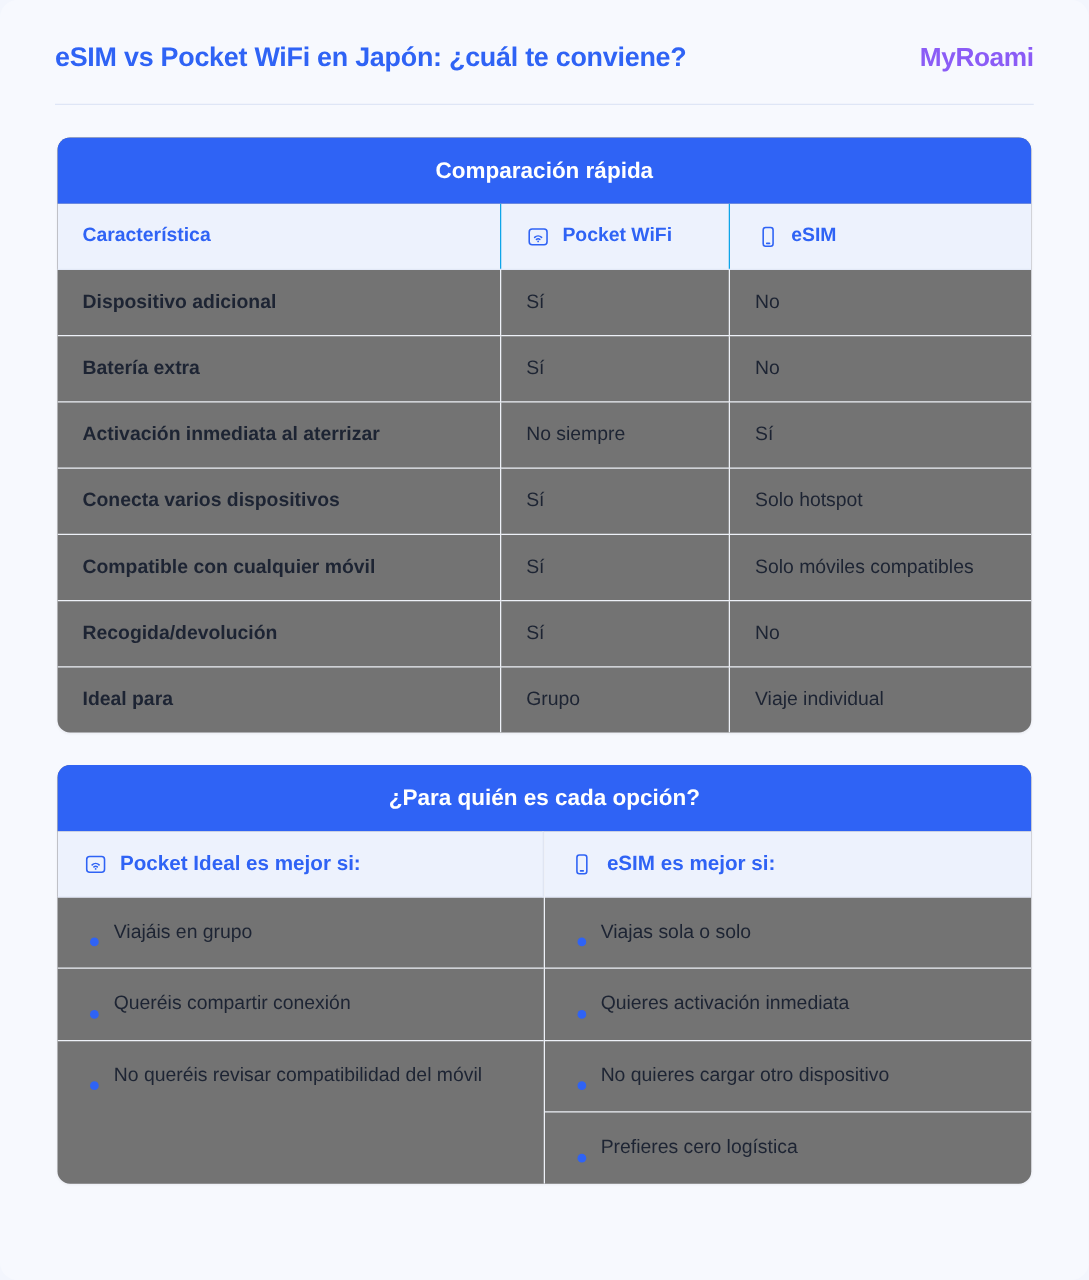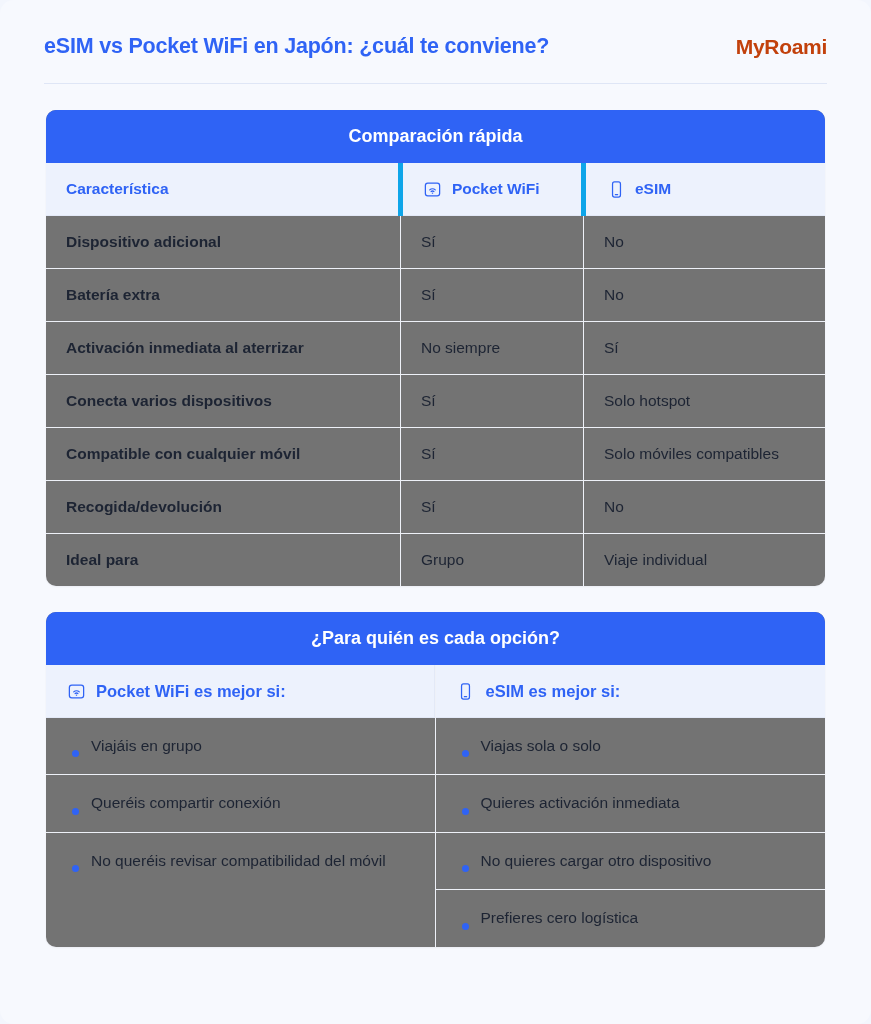--- a/index.html
+++ b/index.html
@@ -28,21 +28,21 @@
   }
   .title {
     font-size: 21.5px;
     font-weight: bold;
     color: #2f63f5;
     letter-spacing: -0.2px;
   }
   .brand {
     font-size: 21px;
     font-weight: bold;
-    color: #c2410c;
+    color: #8b5cf6;
     letter-spacing: -0.3px;
   }
   .divider {
     margin: 24px 44px 0 44px;
     height: 1px;
     background: #dfe6f6;
   }
   
   .card {
     margin: 26px 46px 0 46px;
@@ -82,21 +82,21 @@
   .th-inner { display: flex; align-items: center; gap: 9px; }
   tbody td {
     padding: 17px 20px;
     font-size: 15.5px;
     color: #1d2433;
     border-bottom: 1px solid #eef1f8;
     border-right: 1px solid #eef1f8;
     vertical-align: middle;
   }
   tbody td:last-child { border-right: none; }
-  thead th { border-right: 5px solid #0ea5e9; }
+  thead th { border-right: 1px solid #0ea5e9; }
   thead th:last-child { border-right: none; }
   tbody td.feature { font-weight: bold; }
   tbody tr:last-child td { border-bottom: none; }
   
   .two-col { display: flex; }
   .col {
     flex: 1 1 50%;
     min-width: 0;
   }
   .col.left { border-right: 1px solid #eef1f8; }
@@ -244,21 +244,21 @@
       <div class="col left">
         <div class="col-head">
           <span class="icon">
             <svg width="19" height="19" viewBox="0 0 24 24" fill="none" stroke="currentColor" stroke-width="1.6">
               <rect x="3" y="4" width="18" height="16" rx="3"></rect>
               <path d="M8.5 12.5a5 5 0 0 1 7 0" stroke-linecap="round"></path>
               <path d="M10.3 14.6a2.6 2.6 0 0 1 3.4 0" stroke-linecap="round"></path>
               <circle cx="12" cy="16.6" r="0.9" fill="currentColor" stroke="none"></circle>
             </svg>
           </span>
-          <span>Pocket WiFi es mejor si:</span>
+          <span>Pocket Ideal es mejor si:</span>
         </div>
         <ul class="items">
           <li>
             <span class="bullet"></span>
             <span>Viajáis en grupo</span>
           </li>
           <li>
             <span class="bullet"></span>
             <span>Queréis compartir conexión</span>
           </li>

